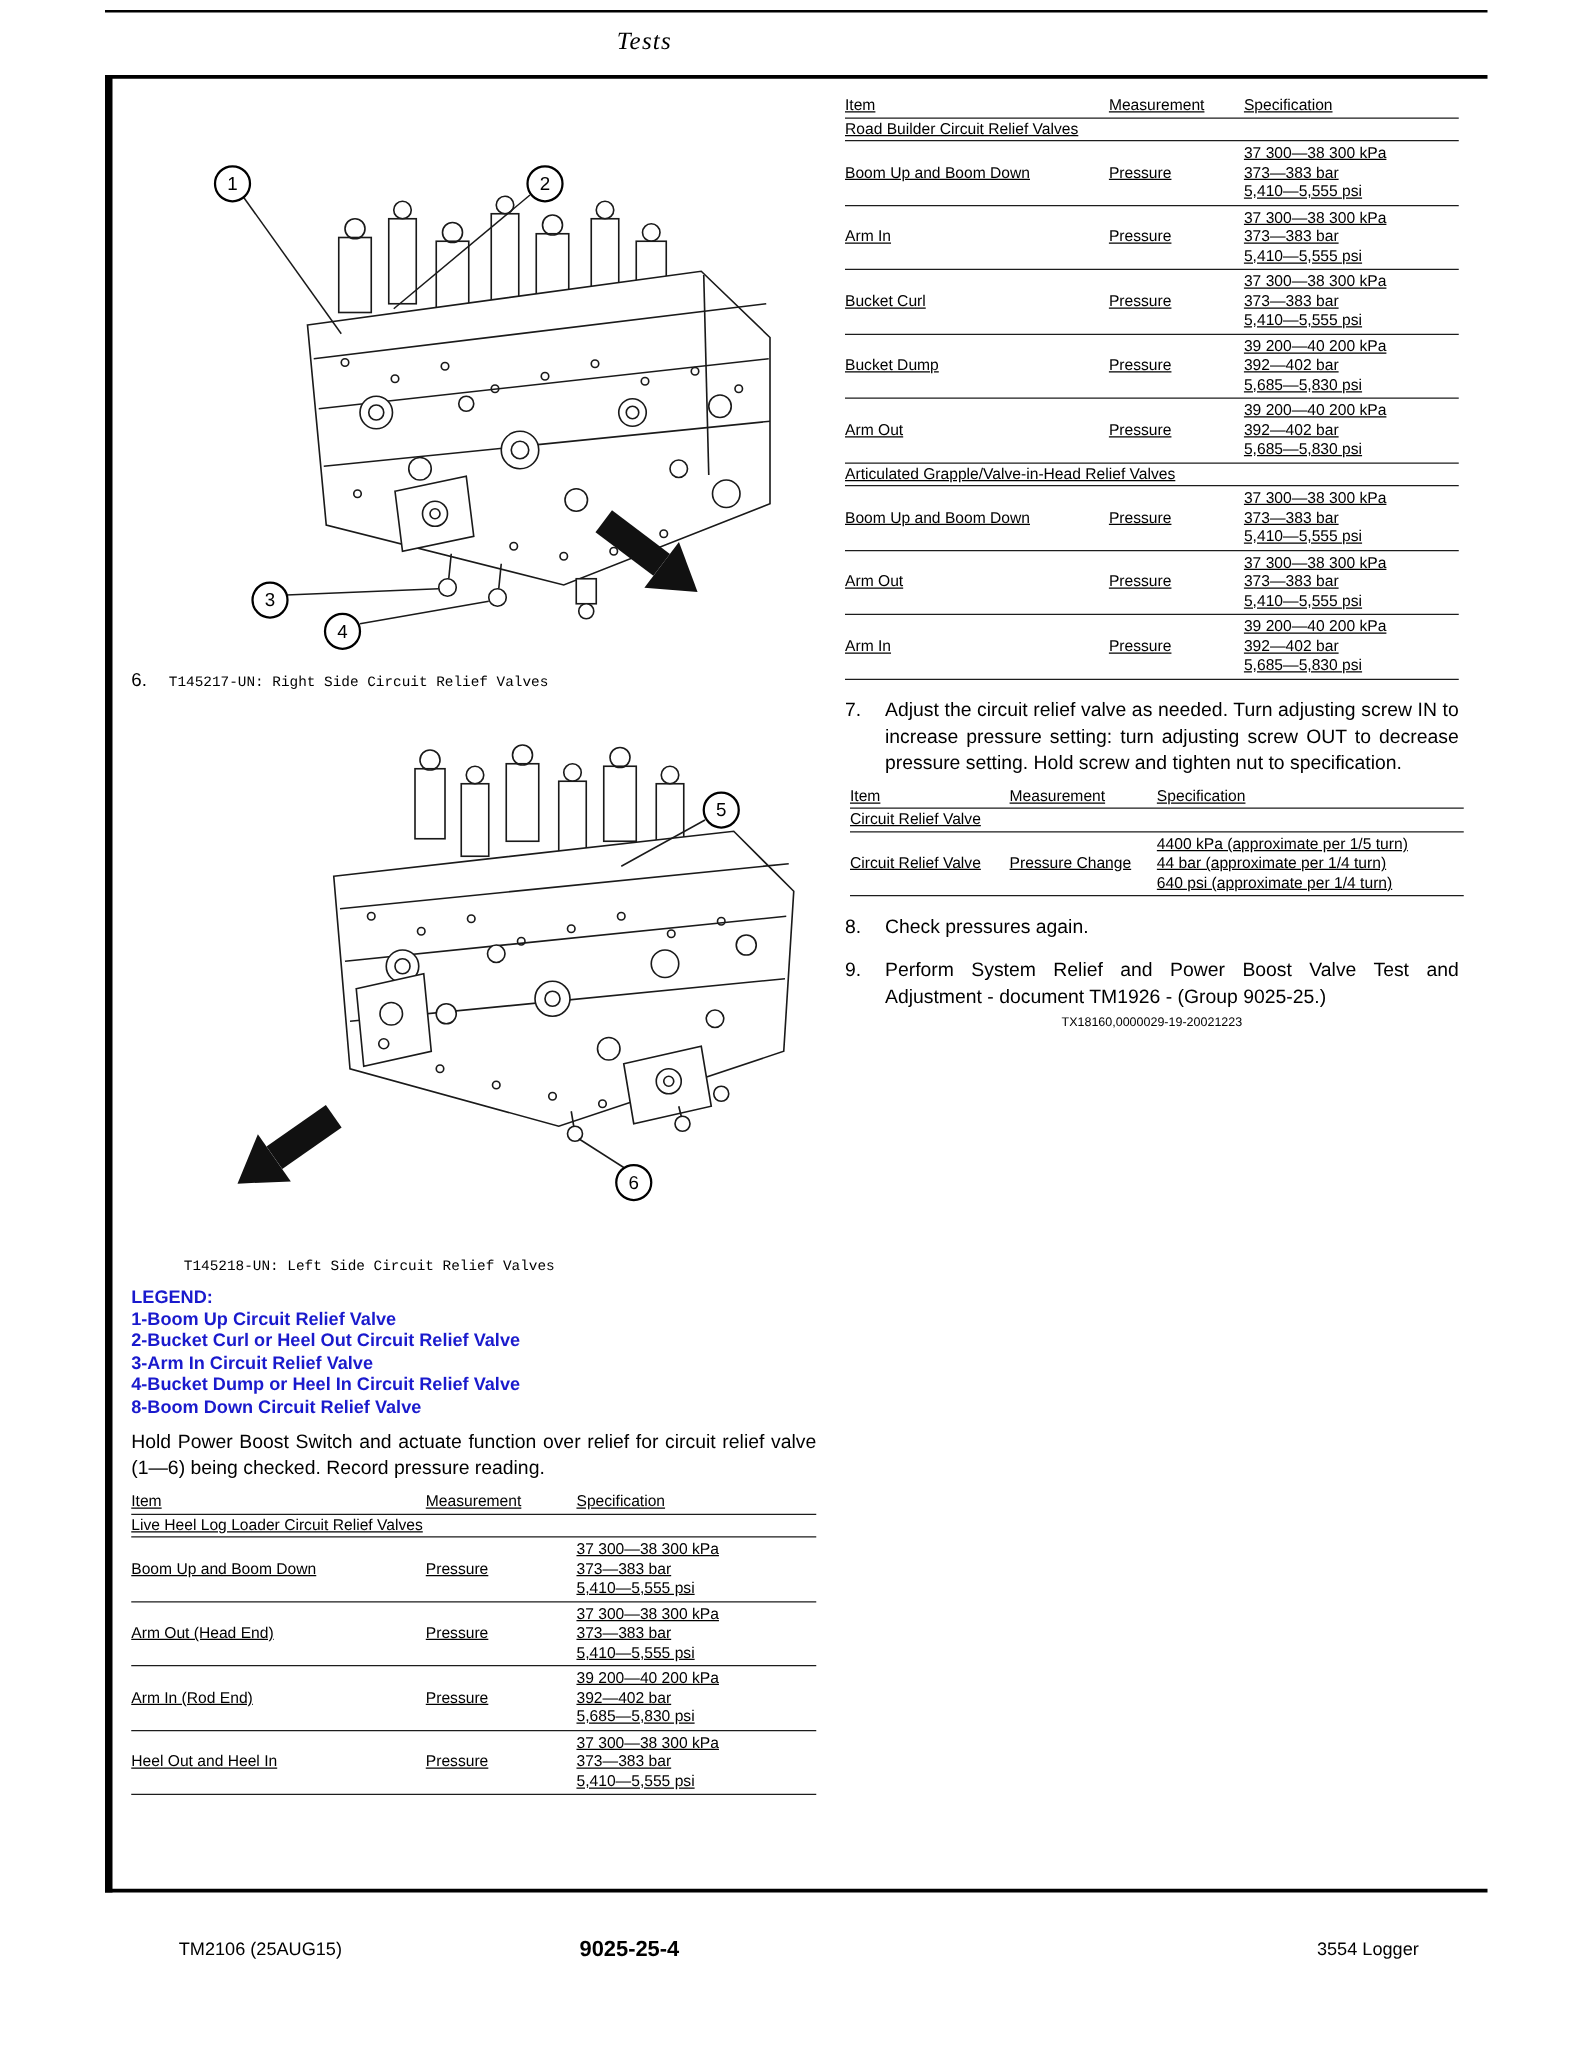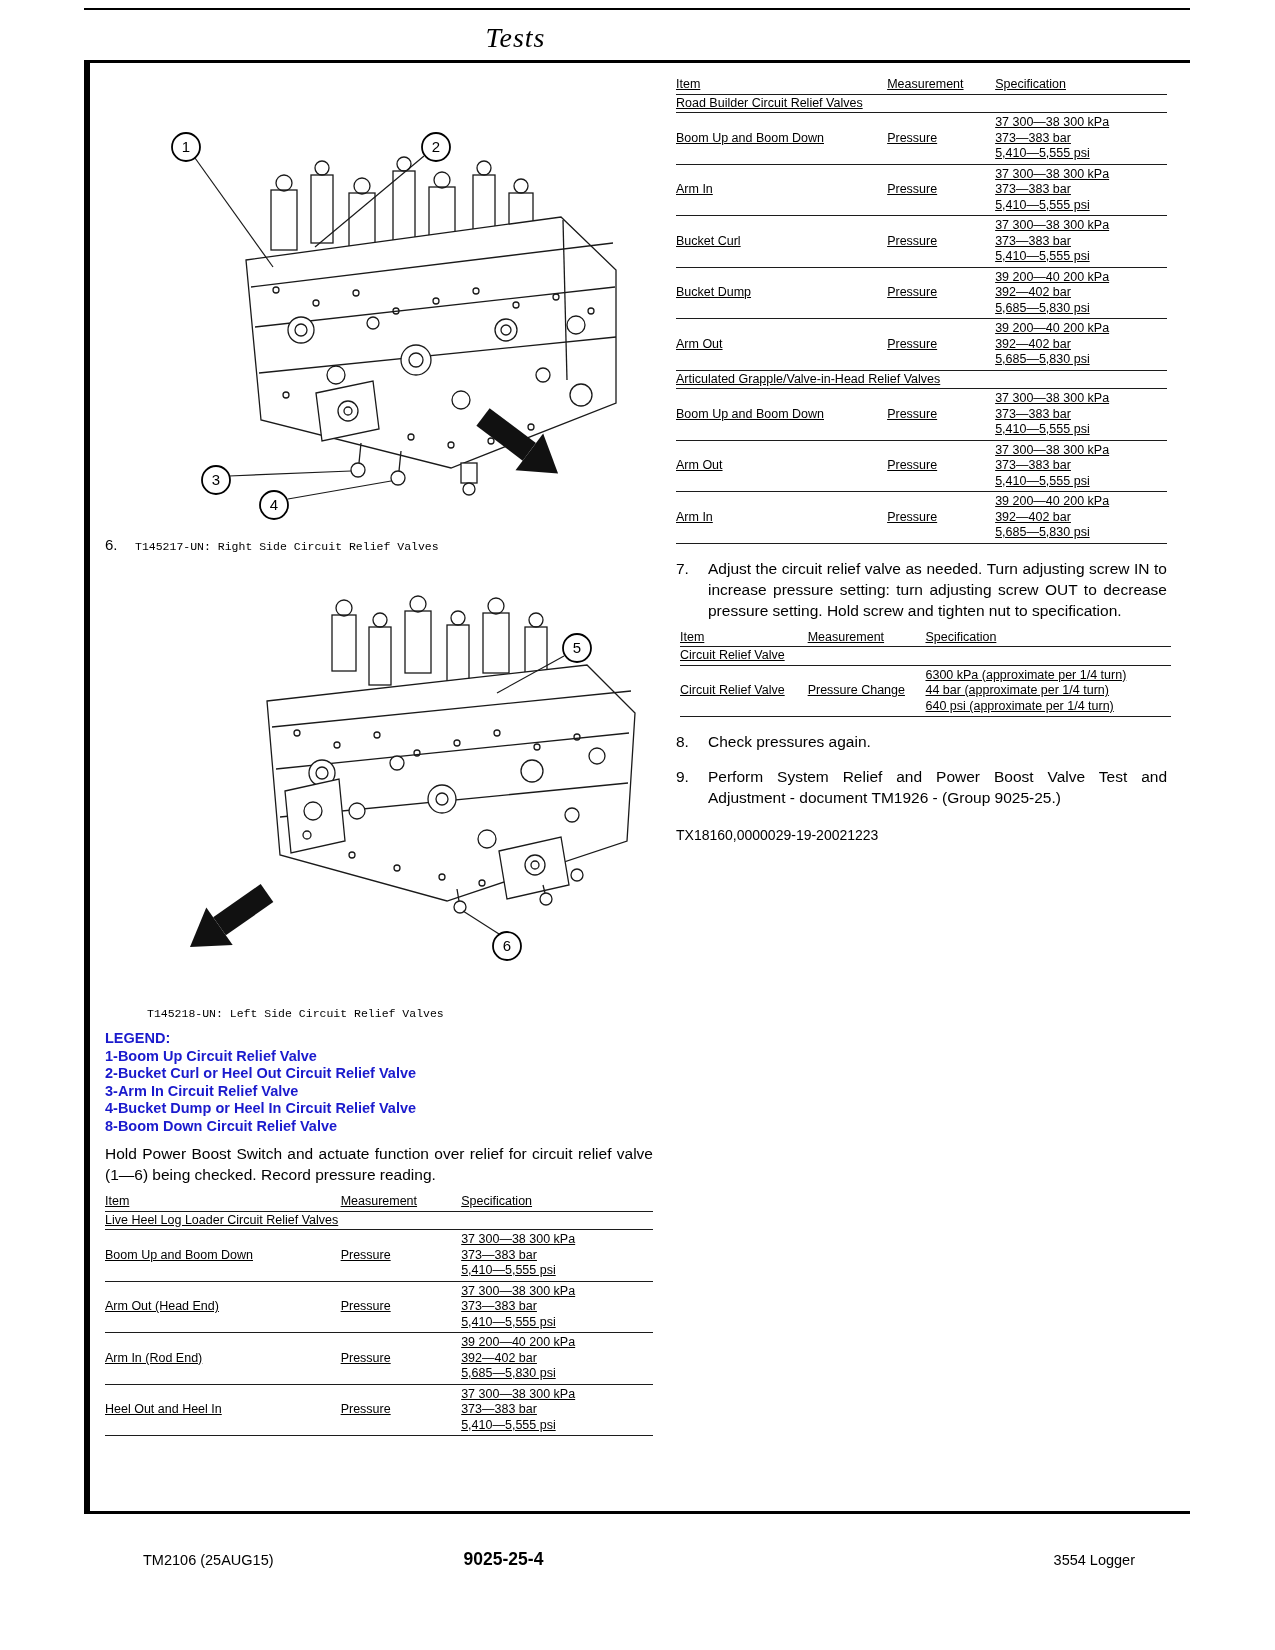--- a/index.html
+++ b/index.html
@@ -2,21 +2,21 @@
 <html style="--legend-blue: #1a1acd;"><head>
 <meta charset="utf-8">
 <style>
   *{margin:0;padding:0;box-sizing:border-box;}
   html,body{background:#fff;}
   body{font-family:"Liberation Sans","DejaVu Sans",sans-serif;color:#000;}
   .page{position:relative;width:1275px;height:1650px;background:#fff;overflow:hidden;}
   .rule{position:absolute;background:#000;}
   #rule-top{left:84px;top:8px;width:1106px;height:2px;}
   #page-title{position:absolute;left:0;top:22px;width:1031px;text-align:center;
-    font-family:"Liberation Serif","DejaVu Serif",serif;font-style:italic;font-size:28px;letter-spacing:1px;}
+    font-family:"Liberation Serif","DejaVu Serif",serif;font-style:italic;font-size:20px;letter-spacing:1px;}
   #rule-head{left:84px;top:60px;width:1106px;height:3px;}
   #bar-left{left:84px;top:60px;width:6px;height:1454px;}
   #rule-bottom{left:84px;top:1511px;width:1106px;height:3px;}
 
   .col-left{position:absolute;left:105px;top:75px;width:548px;}
   .col-right{position:absolute;left:676px;top:76px;width:491px;}
   svg{display:block;}
   .fig1{margin-left:6px;}
   .fig2{margin-left:42px;margin-top:40px;}
   .fig-cap-row{display:flex;align-items:baseline;margin-top:6px;}
@@ -32,21 +32,21 @@
   .t-row{display:grid;grid-template-columns:43% 22% 35%;border-bottom:1.5px solid #1c1c1c;align-items:center;}
   .cols-b .t-row{grid-template-columns:26% 24% 50%;}
   .t-cell{padding:1px 2px 1px 0;}
   .t-sec{border-bottom:1.5px solid #1c1c1c;padding:1px 0;}
   .t-spec{padding:2px 0;}
   .spec-line{display:block;}
 
   .step{display:flex;margin-top:14px;font-size:15.5px;line-height:21px;}
   .step-num{flex:0 0 32px;}
   .step-text{flex:1;text-align:justify;}
-  .doc-ref{margin-top:19px;text-align:left;font-size:14px;}
+  .doc-ref{margin-top:5px;text-align:center;font-size:10px;}
 
   .footer-left{position:absolute;left:143px;top:1552px;font-size:14.5px;}
   .footer-center{position:absolute;left:0;top:1549px;width:1007px;text-align:center;font-size:17.5px;font-weight:bold;}
   .footer-right{position:absolute;right:140px;top:1552px;font-size:14.5px;}
 
   .callout-text{font-size:15px;font-family:"Liberation Sans",sans-serif;}
 </style>
 </head>
 <body>
 
@@ -376,21 +376,21 @@
         <div class="t-row t-head">
           <div class="t-cell t-hcell">Item</div>
           <div class="t-cell t-hcell">Measurement</div>
           <div class="t-cell t-hcell">Specification</div>
         </div>
         <div class="t-sec">Circuit Relief Valve</div>
         <div class="t-row t-data">
           <div class="t-cell t-item">Circuit Relief Valve</div>
           <div class="t-cell t-meas">Pressure Change</div>
           <div class="t-cell t-spec">
-            <div class="spec-line">6300 kPa (approximate per 1/4 turn)</div>
+            <div class="spec-line">4400 kPa (approximate per 1/5 turn)</div>
             <div class="spec-line">44 bar (approximate per 1/4 turn)</div>
             <div class="spec-line">640 psi (approximate per 1/4 turn)</div>
           </div>
         </div>
       </div>
 
     <div class="step">
       <span class="step-num">8.</span>
       <span class="step-text">Check pressures again.</span>
     </div>

